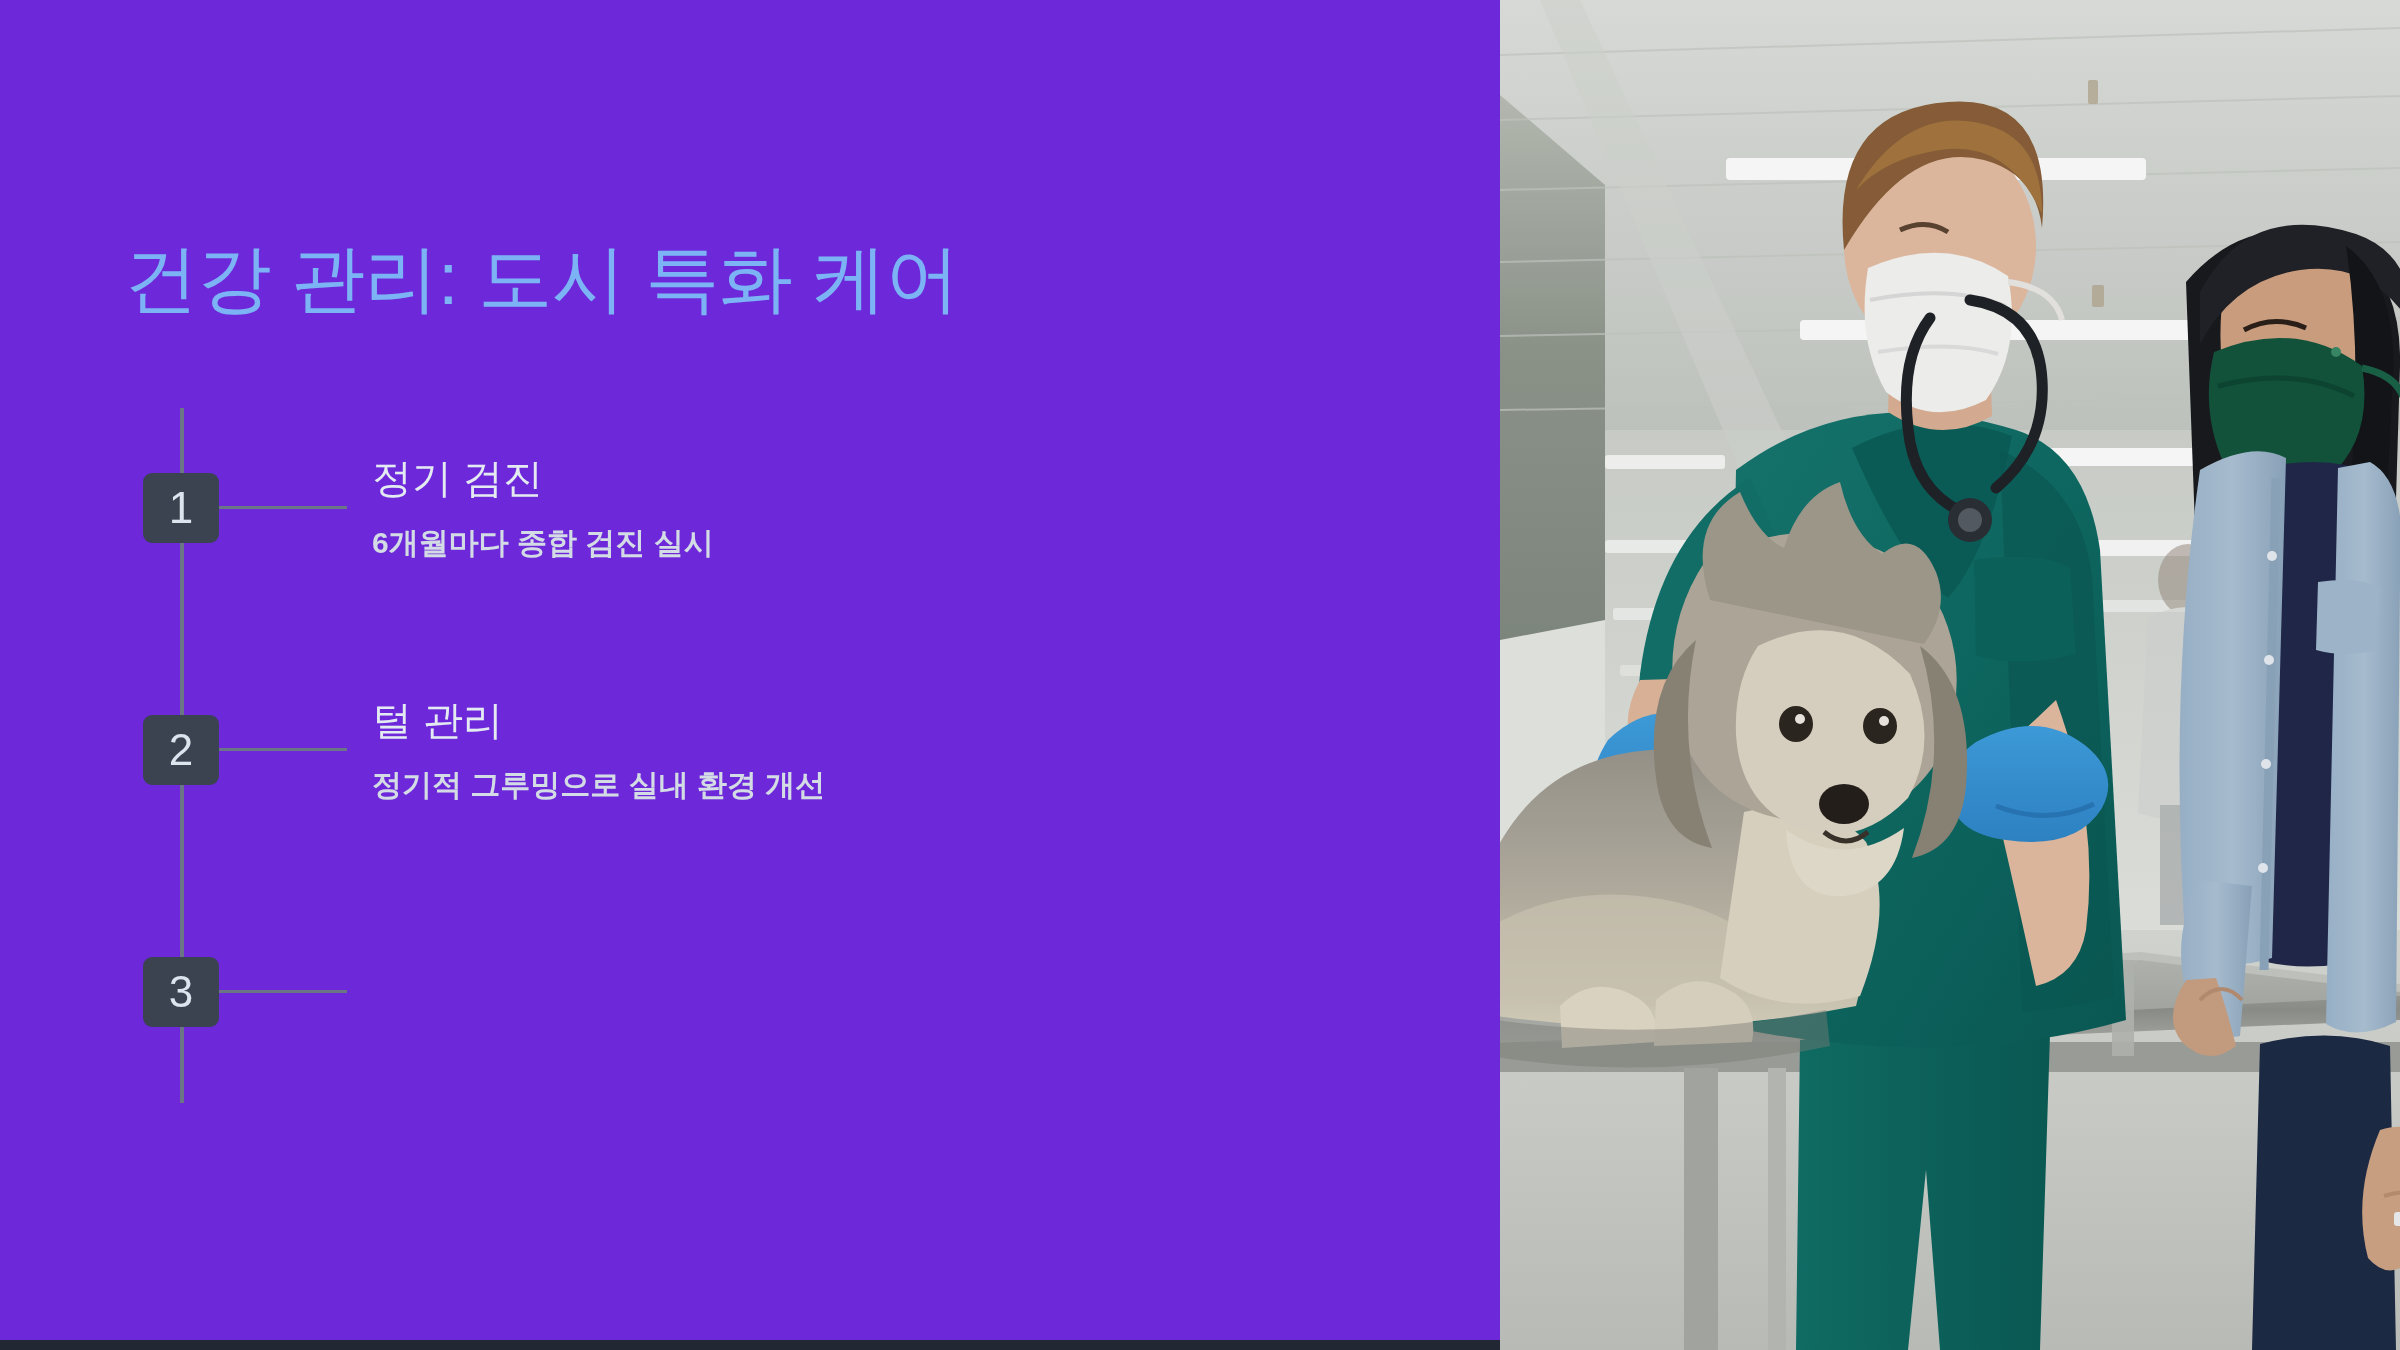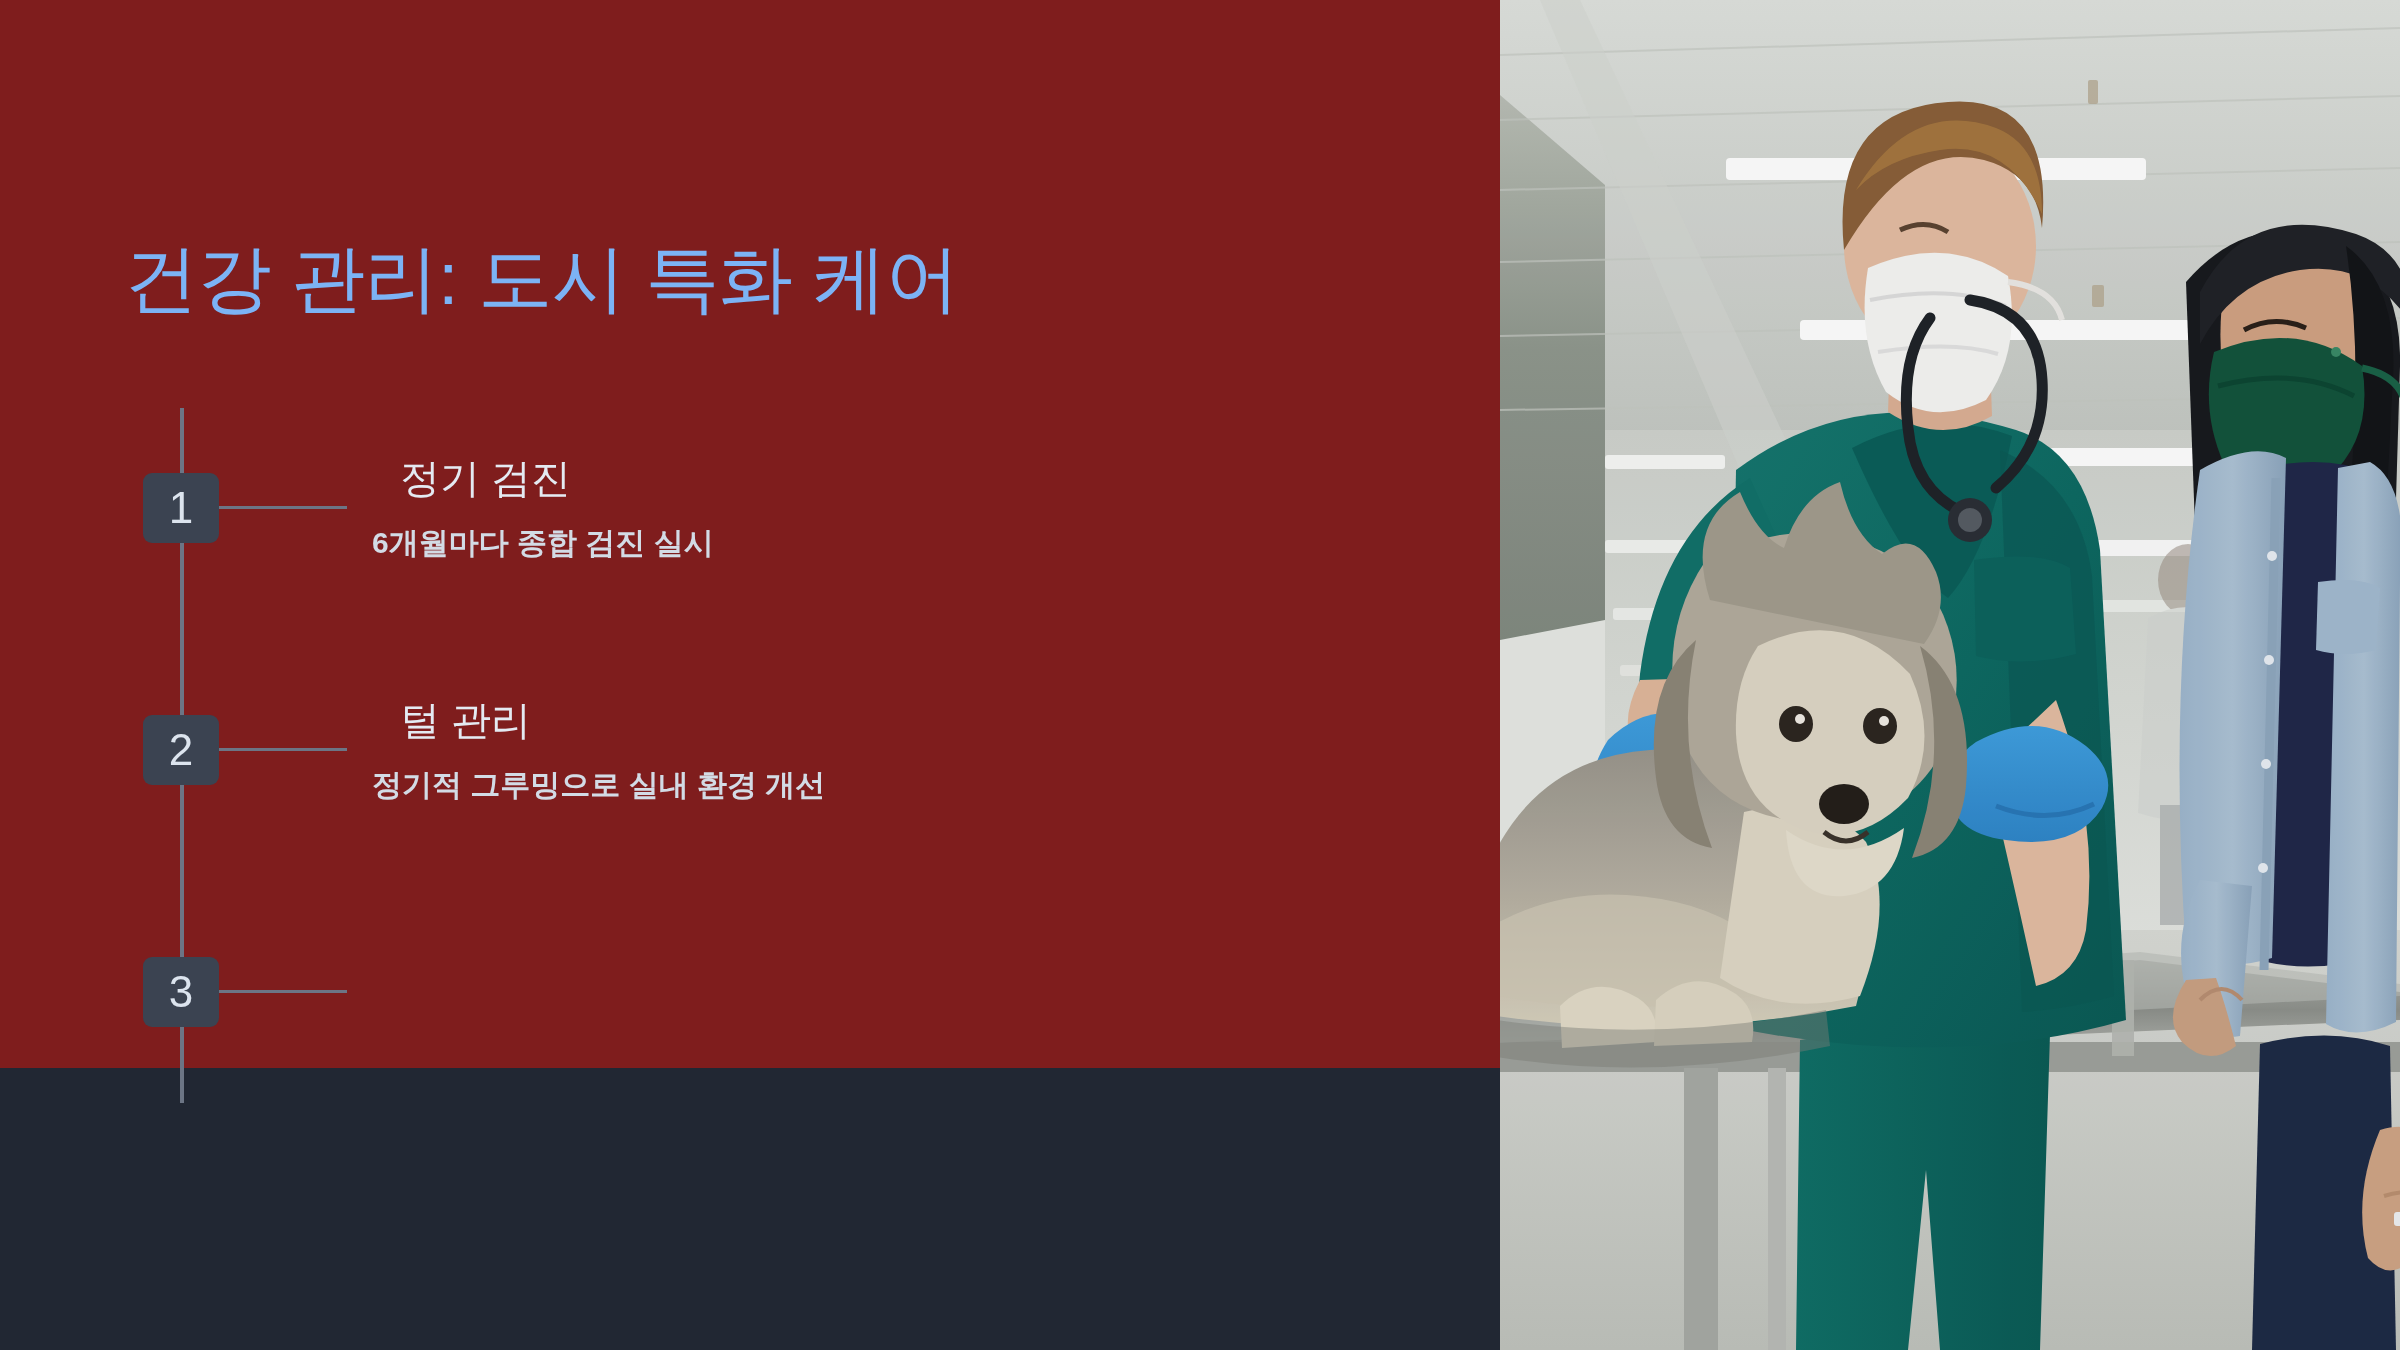--- a/index.html
+++ b/index.html
@@ -16,22 +16,22 @@
     height: 1350px;
     overflow: hidden;
     background: #212733;
   }
 
   
   .left-panel {
     position: absolute;
     left: 0; top: 0;
     width: 1500px;
-    height: 1068px;
-    background: #7f1d1d;
+    height: 1340px;
+    background: #6d28d9;
   }
 
   .slide-title {
     position: absolute;
     left: 124px;
     top: 238px;
     font-size: 74px;
     line-height: 1.12;
     font-weight: 400;
     color: #7CB3F5;
@@ -89,21 +89,20 @@
     left: 372px;
     top: -20px;
     width: 1000px;
   }
   .tl-heading {
     font-size: 40px;
     font-weight: 400;
     color: #E4EAF2;
     line-height: 1.25;
     white-space: nowrap;
-    margin-left: 28px;
   }
   .tl-desc {
     margin-top: 20px;
     font-size: 30px;
     font-weight: 700;
     color: #D3DBE5;
     line-height: 1.3;
     white-space: nowrap;
   }
 

